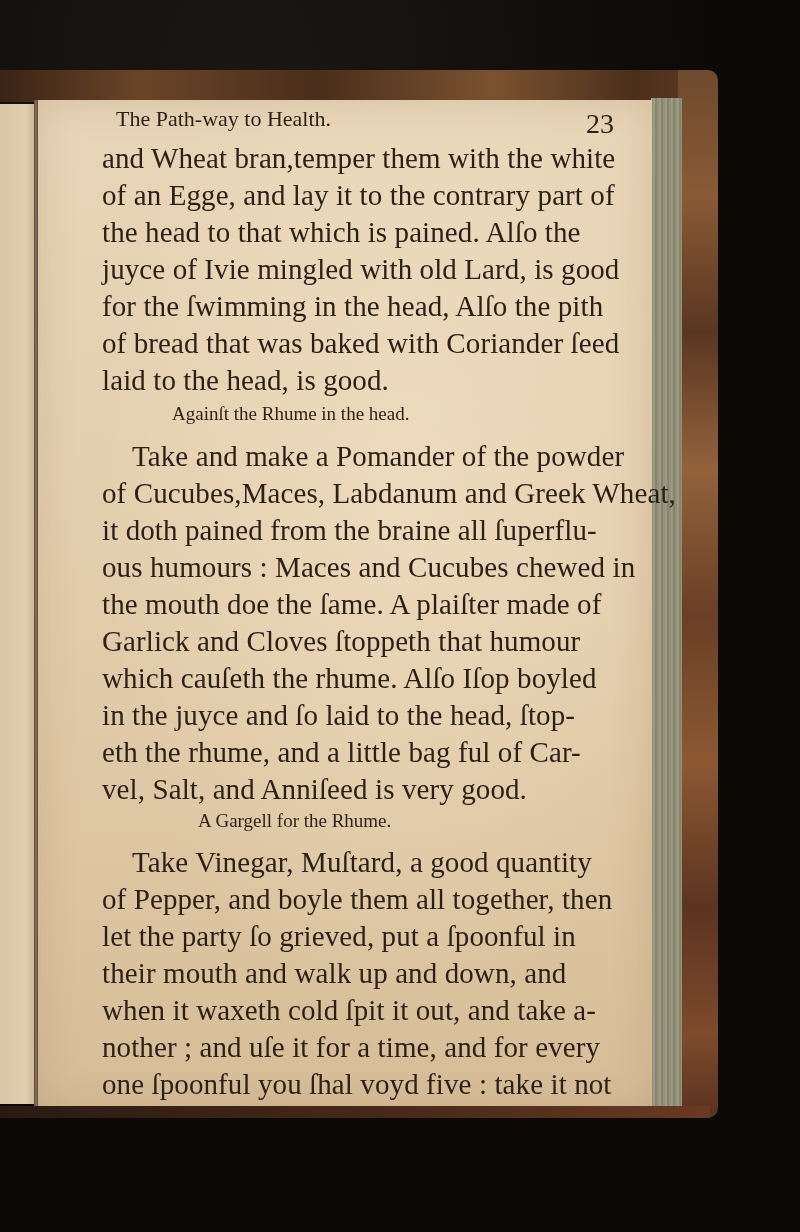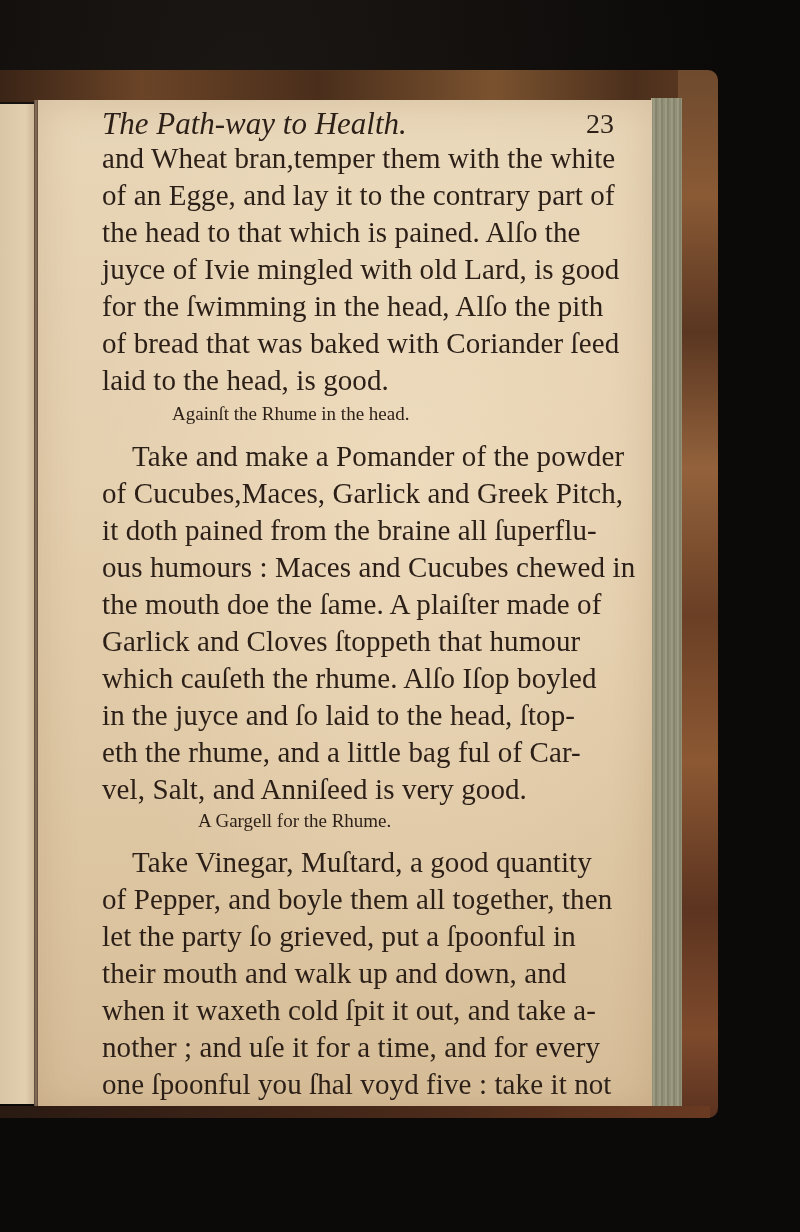--- a/index.html
+++ b/index.html
@@ -50,22 +50,22 @@
     box-shadow: inset 0 0 40px rgba(120,80,40,0.18);
   }
   .text-block {
     position:absolute; left:64px; top:0; width:528px;
     font-family:"DejaVu Serif", serif; color:#2a1f17;
   }
   .running-head {
     position:absolute; left:64px; top:6px; width:510px; height:36px;
   }
   .running-title {
-    position:absolute; left:0; top:0;
-    font-family:"Liberation Serif", serif; font-style:italic; font-size:31px; color:#2b1f17;
+    position:absolute; left:14px; top:0;
+    font-family:"Liberation Serif", serif; font-size:22px; color:#2b1f17;
   }
   .folio {
     position:absolute; right:-2px; top:2px;
     font-family:"Liberation Serif", serif; font-size:28px; color:#2b1f17;
   }
   .line {
     position:absolute; left:0; white-space:nowrap;
     font-family:"Liberation Serif", serif; font-size:29px; letter-spacing:0.1px;
     color:#2b1f17;
     text-align:right;
@@ -101,21 +101,21 @@
     <div class="line" style="top:79px">of an Egge, and lay it to the contrary part of</div>
     <div class="line" style="top:116px">the  head to that  which  is  pained.  Alſo the</div>
     <div class="line" style="top:153px">juyce of Ivie mingled with old Lard,  is good</div>
     <div class="line" style="top:190px">for the ſwimming in the head,  Alſo  the pith</div>
     <div class="line" style="top:227px">of bread that was baked with Coriander ſeed</div>
     <div class="line" style="top:264px">laid  to the head, is good.</div>
 
     <div class="heading" style="left:70px; top:303px">Againſt the Rhume in the head.</div>
 
     <div class="line" style="top:340px; left:30px">Take and make a Pomander of the powder</div>
-    <div class="line" style="top:377px">of Cucubes,Maces, Garlick  and Greek Pitch,</div>
+    <div class="line" style="top:377px">of Cucubes,Maces, Labdanum  and Greek Wheat,</div>
     <div class="line" style="top:414px">it doth pained  from  the braine all  ſuperflu-</div>
     <div class="line" style="top:451px">ous humours : Maces and  Cucubes chewed in</div>
     <div class="line" style="top:488px">the mouth  doe the ſame.  A  plaiſter made  of</div>
     <div class="line" style="top:525px">Garlick   and  Cloves  ſtoppeth  that  humour</div>
     <div class="line" style="top:562px">which cauſeth the  rhume.  Alſo  Iſop boyled</div>
     <div class="line" style="top:599px">in the juyce and  ſo laid to the head,  ſtop-</div>
     <div class="line" style="top:636px">eth the rhume,  and  a  little bag ful  of  Car-</div>
     <div class="line" style="top:673px">vel, Salt, and Anniſeed is very good.</div>
 
     <div class="heading" style="left:96px; top:710px">A Gargell for the Rhume.</div>

